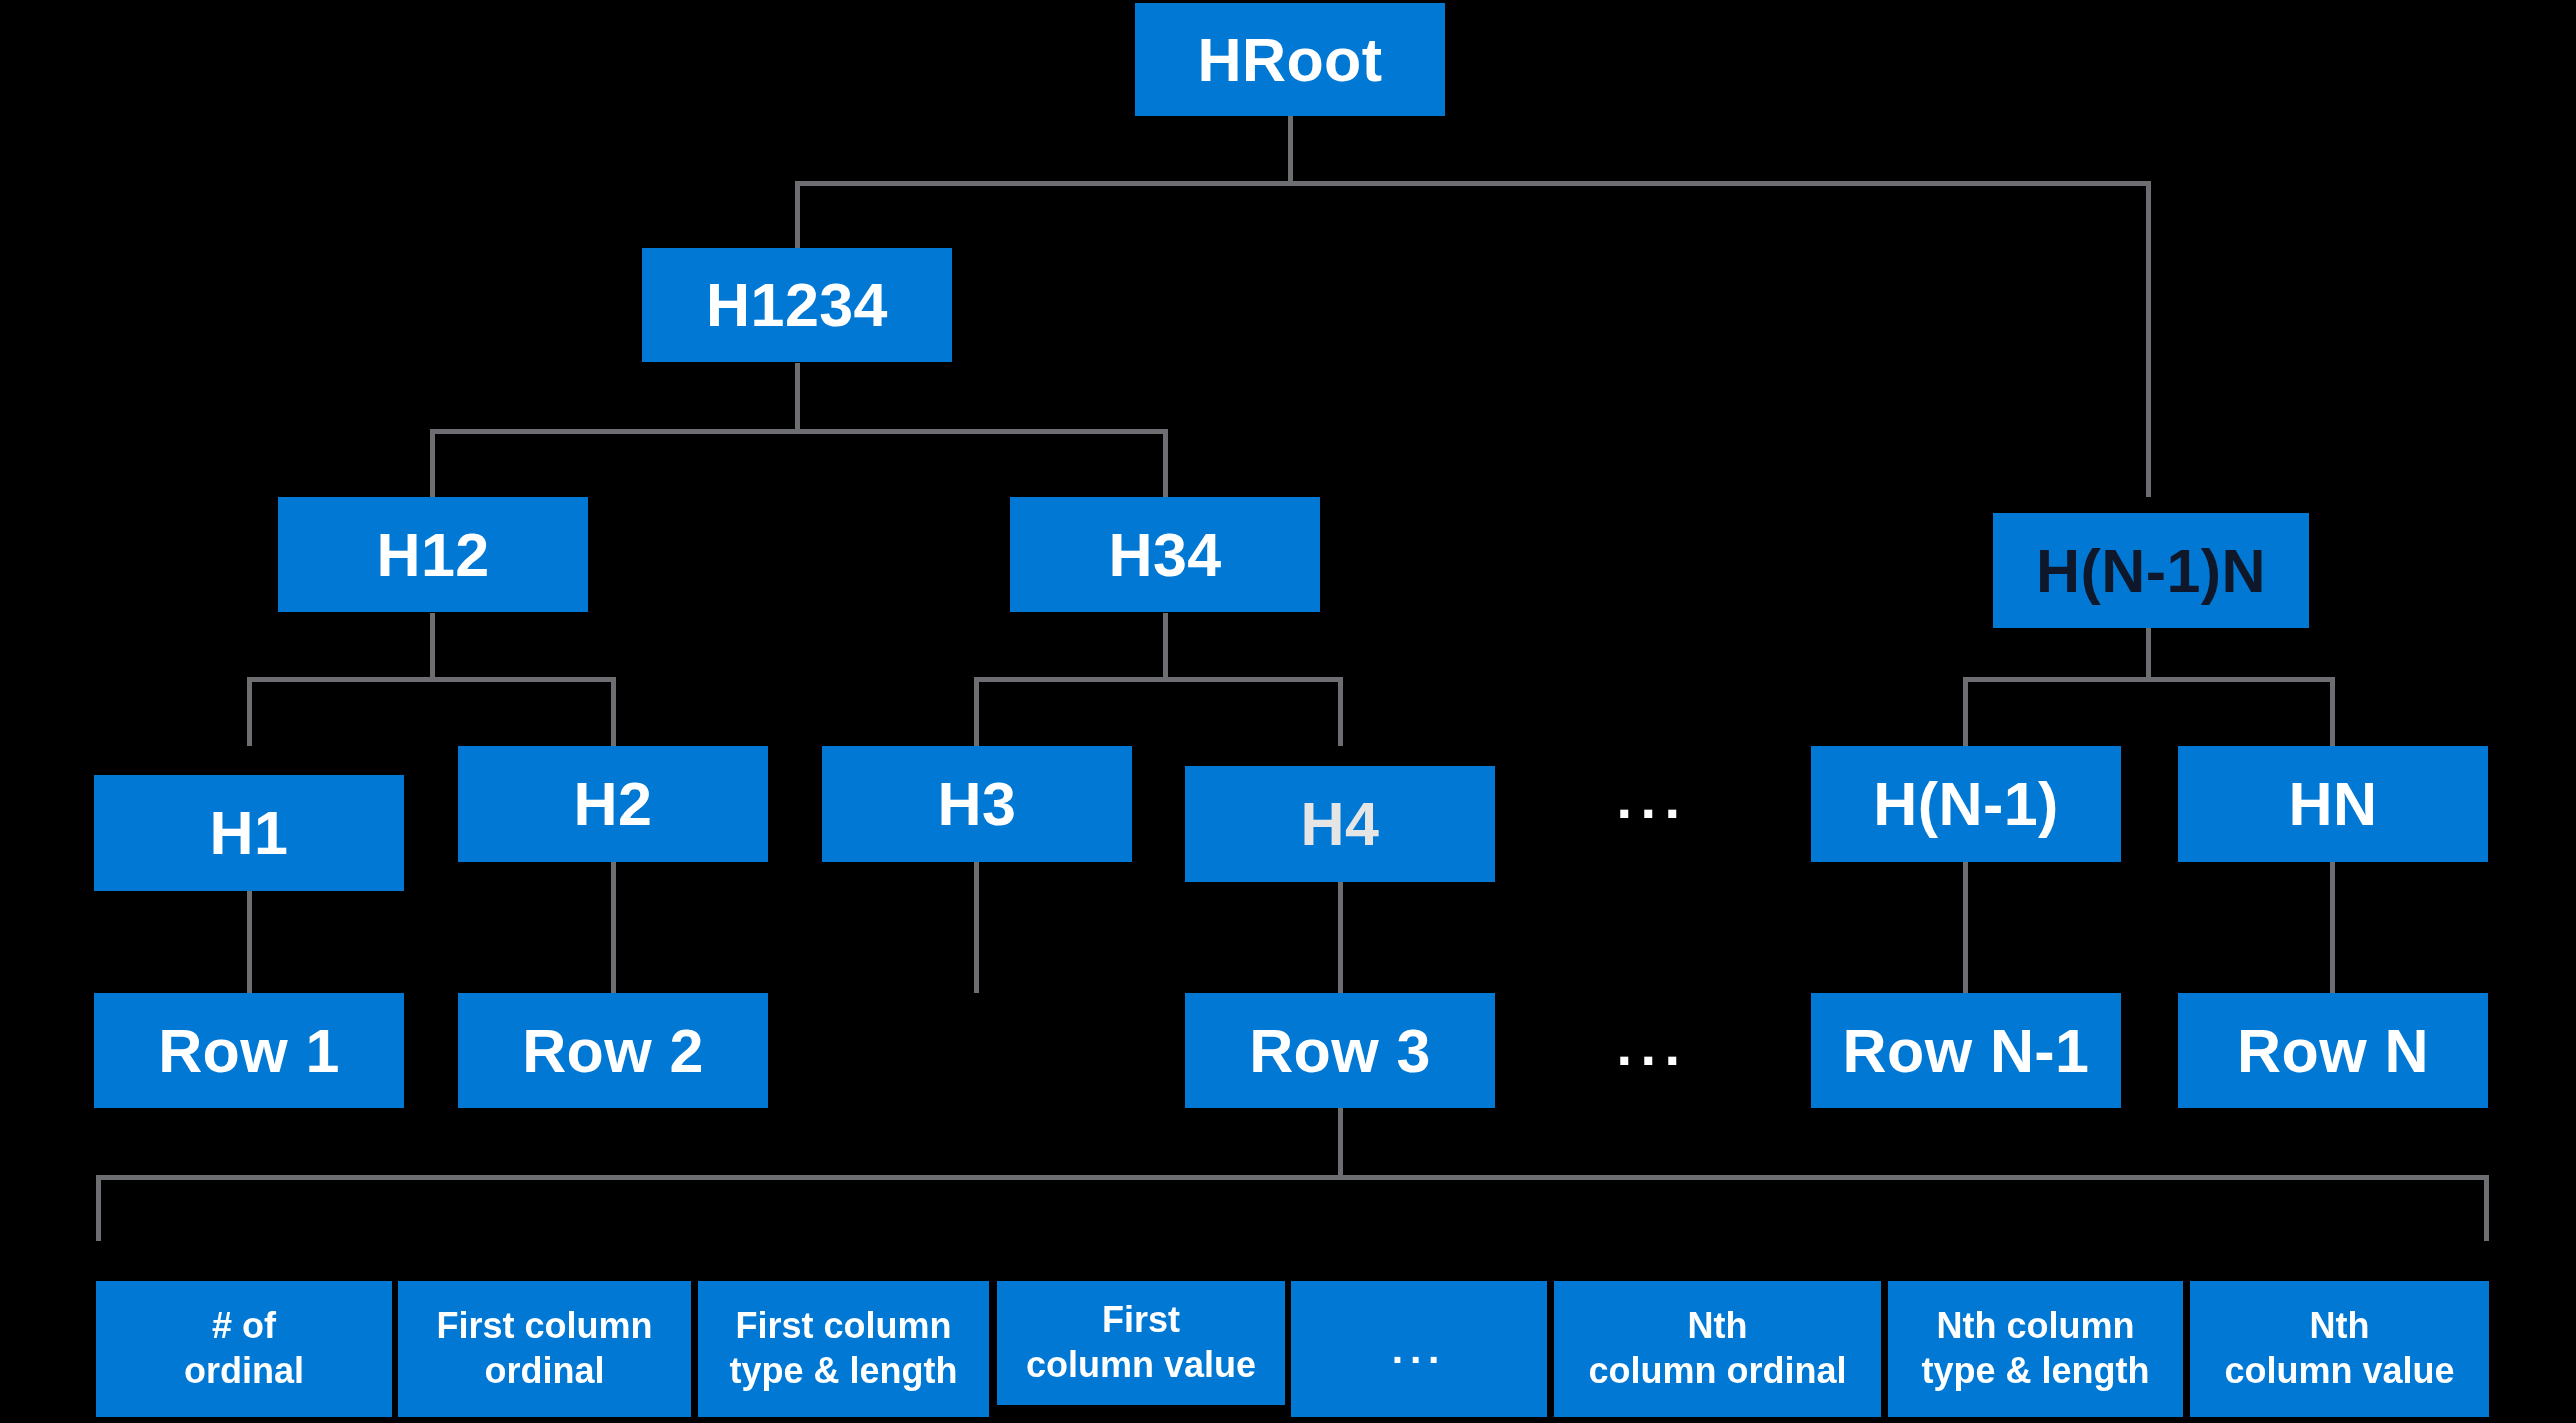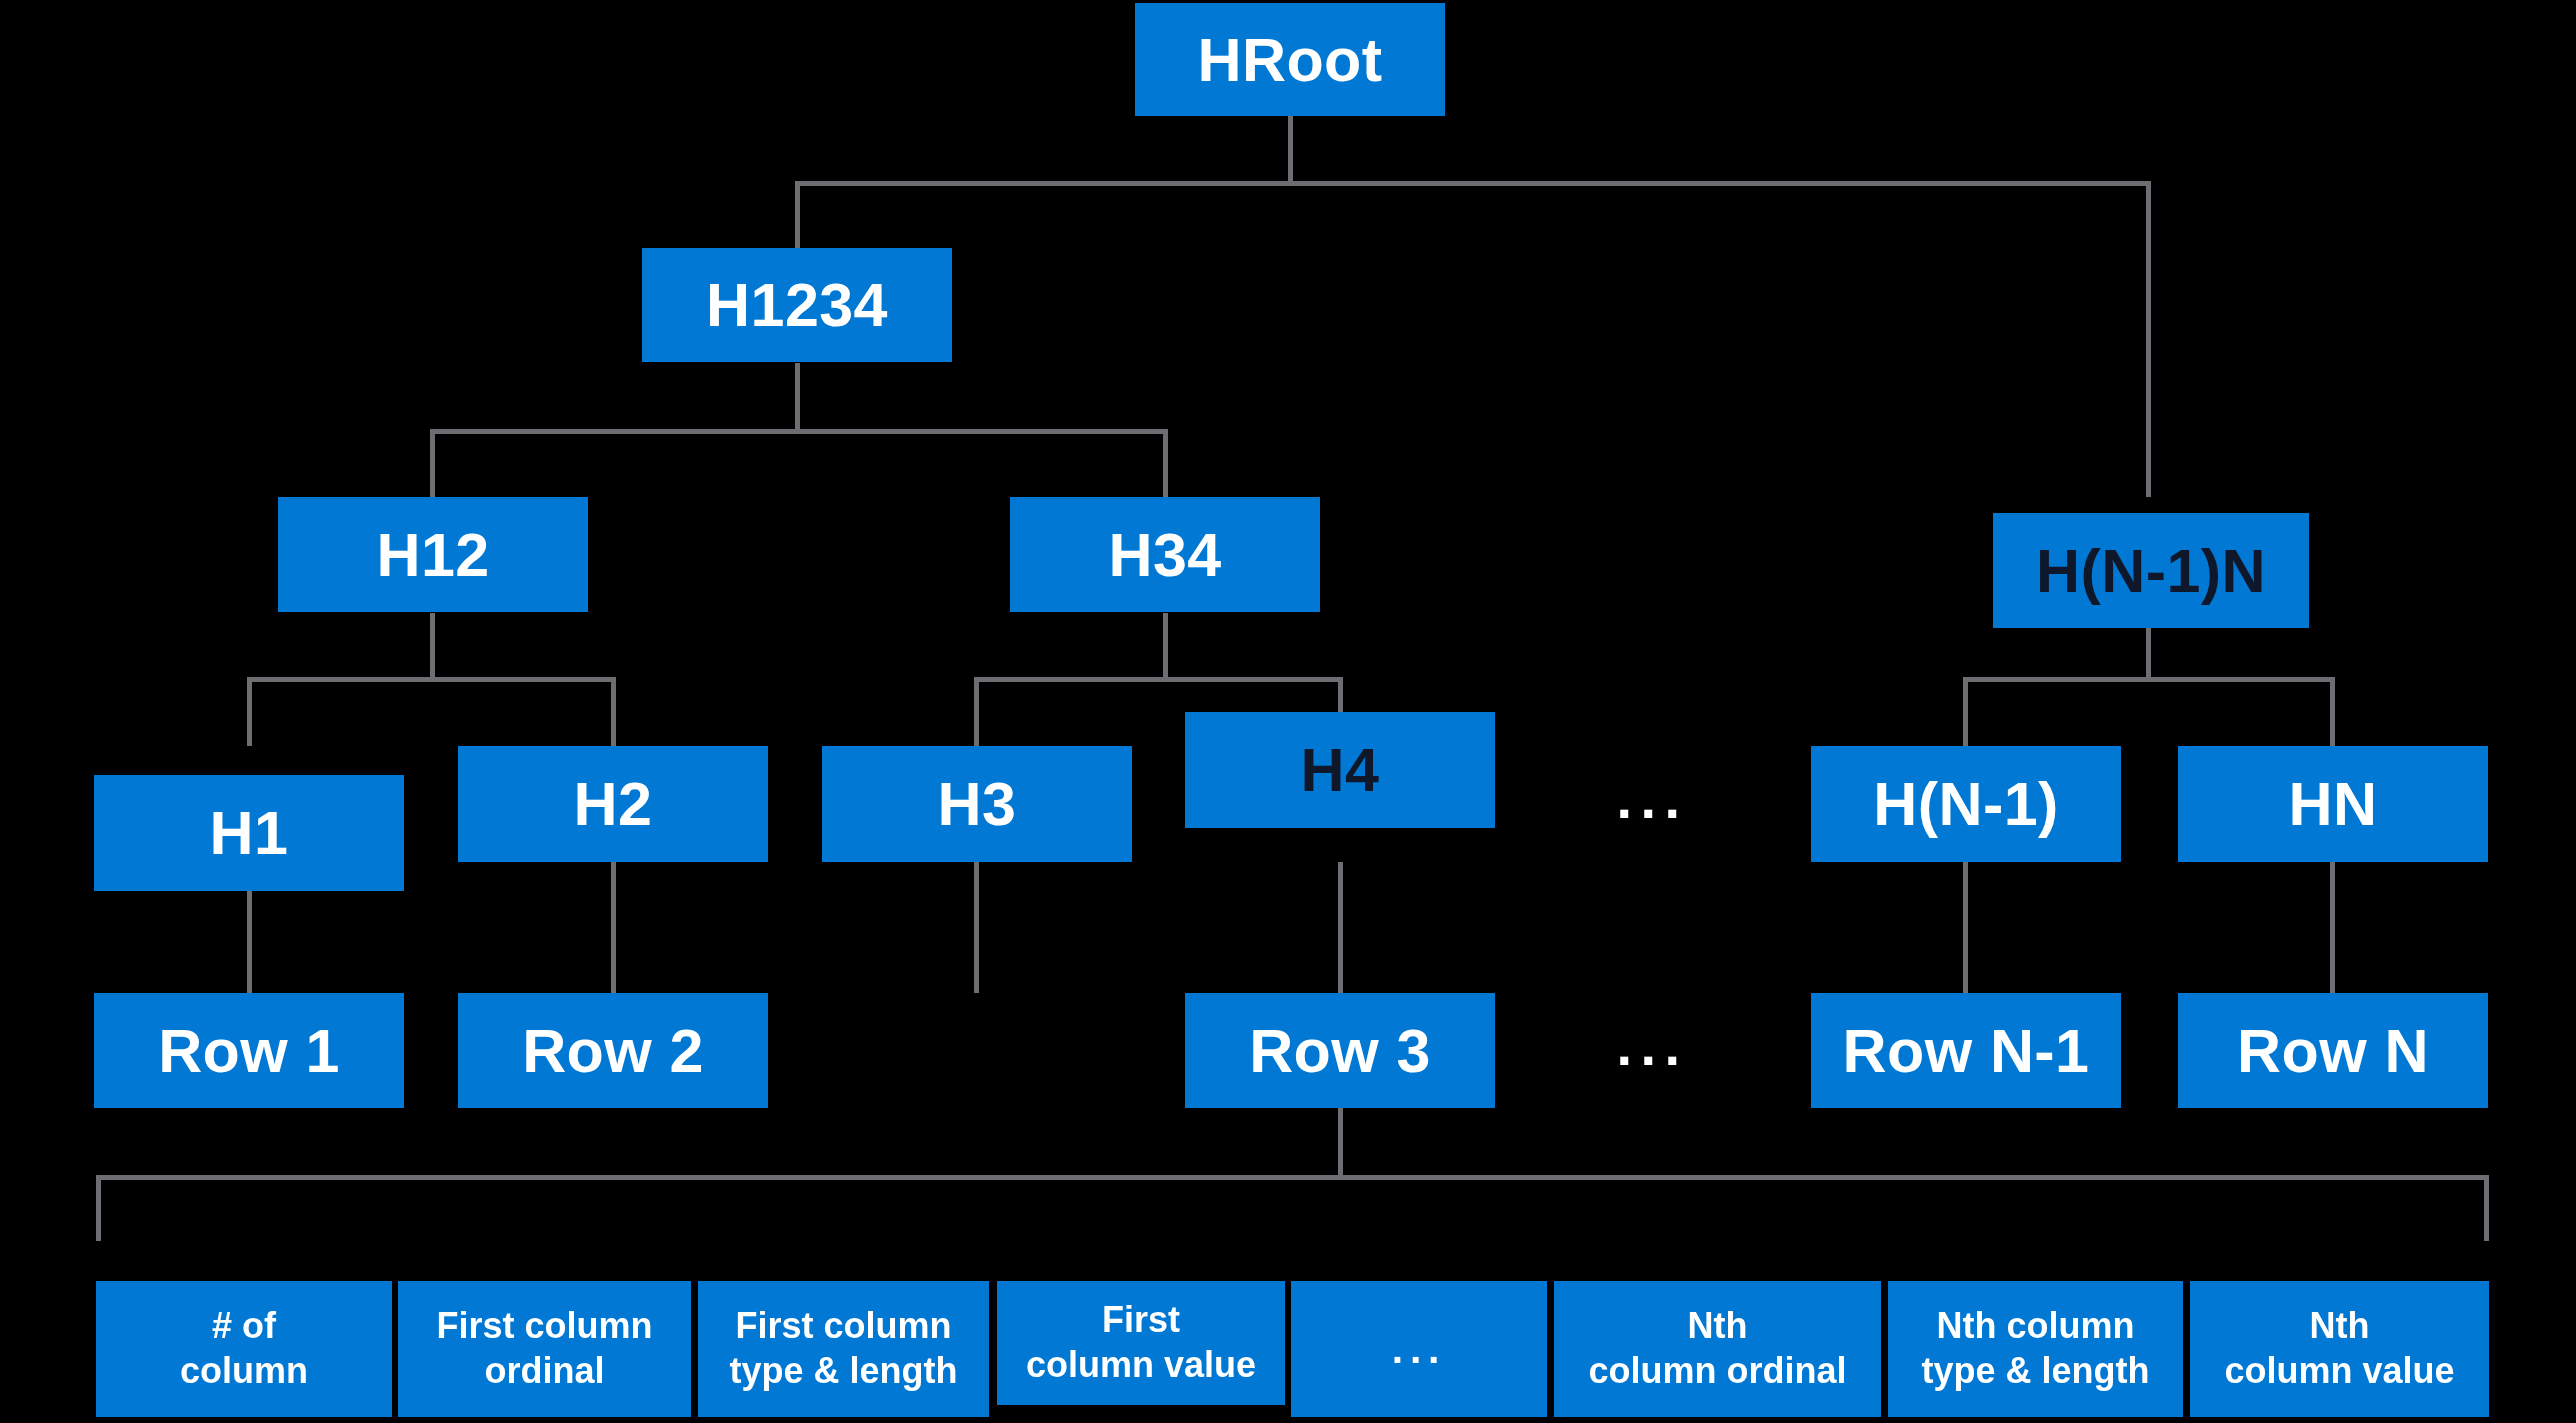--- a/index.html
+++ b/index.html
@@ -99,32 +99,32 @@
     <div class="connector" style="background: rgb(108, 110, 114); left: 96px; top: 1175px; width: 5.1px; height: 66px;"></div>
     <div class="connector" style="background: rgb(108, 110, 114); left: 2484px; top: 1175px; width: 5.1px; height: 66px;"></div>
     <div class="node" style="background: rgb(0, 120, 212); color: rgb(255, 255, 255); left: 1135px; top: 3.4px; width: 310px; height: 113px;">HRoot</div>
     <div class="node" style="background: rgb(0, 120, 212); color: rgb(255, 255, 255); left: 642px; top: 248px; width: 310px; height: 114px;">H1234</div>
     <div class="node" style="background: rgb(0, 120, 212); color: rgb(255, 255, 255); left: 278px; top: 497px; width: 310px; height: 115px;">H12</div>
     <div class="node" style="background: rgb(0, 120, 212); color: rgb(255, 255, 255); left: 1010px; top: 497px; width: 310px; height: 115px;">H34</div>
     <div class="node" style="background: rgb(0, 120, 212); color: #0f172a; left: 1993px; top: 513px; width: 316px; height: 115px;">H(N-1)N</div>
     <div class="node" style="background: rgb(0, 120, 212); color: rgb(255, 255, 255); left: 94px; top: 746px; width: 310px; height: 116px; margin-top: 29px;">H1</div>
     <div class="node" style="background: rgb(0, 120, 212); color: rgb(255, 255, 255); left: 458px; top: 746px; width: 310px; height: 116px;">H2</div>
     <div class="node" style="background: rgb(0, 120, 212); color: rgb(255, 255, 255); left: 822px; top: 746px; width: 310px; height: 116px;">H3</div>
-    <div class="node" style="background: rgb(0, 120, 212); color: #0f172a; left: 1185px; top: 712px; width: 310px; height: 116px; text-align: center;">H4</div>
+    <div class="node" style="background: rgb(0, 120, 212); color: #e5e5e5; left: 1185px; top: 766px; width: 310px; height: 116px; text-align: center;">H4</div>
     <div class="node" style="background: rgb(0, 120, 212); color: rgb(255, 255, 255); left: 1811px; top: 746px; width: 310px; height: 116px;">H(N-1)</div>
     <div class="node" style="background: rgb(0, 120, 212); color: rgb(255, 255, 255); left: 2178px; top: 746px; width: 310px; height: 116px;">HN</div>
     <div class="node" style="background: rgb(0, 120, 212); color: rgb(255, 255, 255); left: 94px; top: 993px; width: 310px; height: 115px;">Row 1</div>
     <div class="node" style="background: rgb(0, 120, 212); color: rgb(255, 255, 255); left: 458px; top: 993px; width: 310px; height: 115px;">Row 2</div>
     <div class="node" style="background: rgb(0, 120, 212); color: rgb(255, 255, 255); left: 1185px; top: 993px; width: 310px; height: 115px;">Row 3</div>
     <div class="node" style="background: rgb(0, 120, 212); color: rgb(255, 255, 255); left: 1811px; top: 993px; width: 310px; height: 115px;">Row N-1</div>
     <div class="node" style="background: rgb(0, 120, 212); color: rgb(255, 255, 255); left: 2178px; top: 993px; width: 310px; height: 115px;">Row N</div>
     <div class="ellipsis" style="color: rgb(255, 255, 255); left: 1593px; top: 756px; width: 119px; height: 85px;">...</div>
     <div class="ellipsis" style="color: rgb(255, 255, 255); left: 1593px; top: 1003px; width: 119px; height: 85px;">...</div>
     <div class="record-cell" style="background: rgb(0, 120, 212); color: rgb(255, 255, 255); left: 96px; top: 1281px; width: 296px; height: 136px;"># of
-column</div>
+ordinal</div>
     <div class="record-cell" style="background: rgb(0, 120, 212); color: rgb(255, 255, 255); left: 398px; top: 1281px; width: 293px; height: 136px;">First column
 ordinal</div>
     <div class="record-cell" style="background: rgb(0, 120, 212); color: rgb(255, 255, 255); left: 698px; top: 1281px; width: 291px; height: 136px;">First column
 type &amp; length</div>
     <div class="record-cell" style="background: rgb(0, 120, 212); color: rgb(255, 255, 255); left: 997px; top: 1281px; width: 288px; height: 124px;">First
 column value</div>
     <div class="record-cell dots" style="background: rgb(0, 120, 212); color: rgb(255, 255, 255); left: 1291px; top: 1281px; width: 256px; height: 136px;">...</div>
     <div class="record-cell" style="background: rgb(0, 120, 212); color: rgb(255, 255, 255); left: 1554px; top: 1281px; width: 327px; height: 136px;">Nth
 column ordinal</div>
     <div class="record-cell" style="background: rgb(0, 120, 212); color: rgb(255, 255, 255); left: 1888px; top: 1281px; width: 295px; height: 136px;">Nth column

